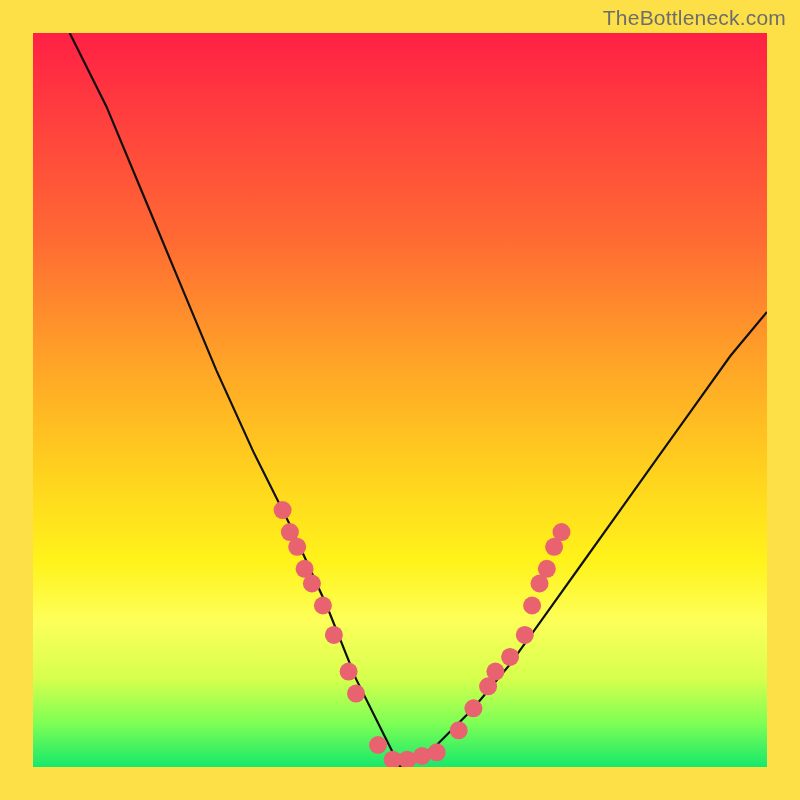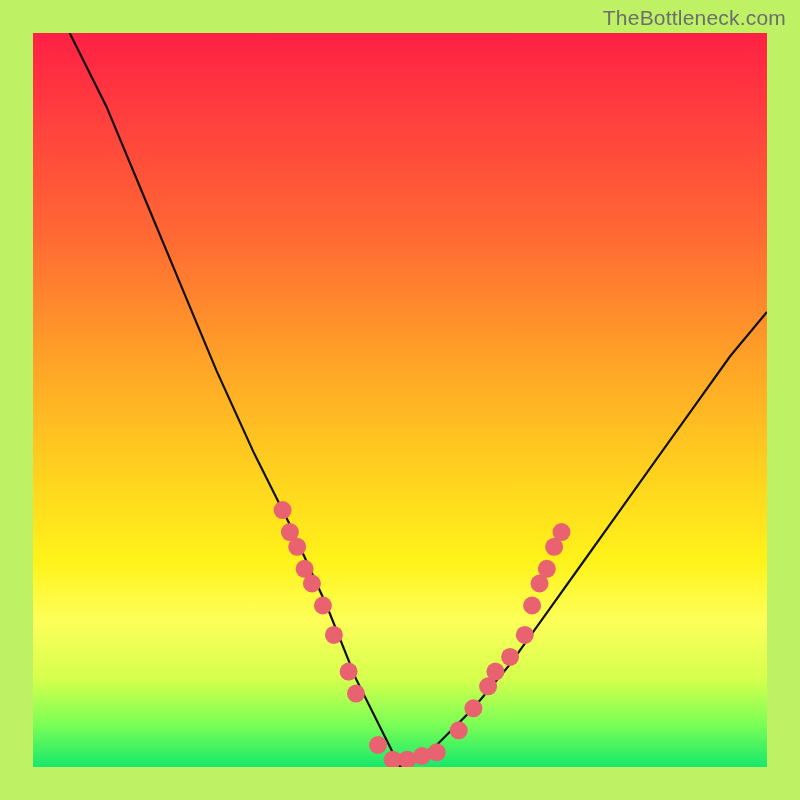--- a/index.html
+++ b/index.html
@@ -10,21 +10,21 @@
     overflow: hidden;
     background: #000;
     font-family: Arial, Helvetica, sans-serif;
   }
   .frame {
     position: absolute;
     left: 0;
     top: 0;
     width: 800px;
     height: 800px;
-    background: #bef264;
+    background: #fde047;
   }
   .plot {
     position: absolute;
     left: 33px;
     top: 33px;
     width: 734px;
     height: 734px;
     
     background: linear-gradient(
       to bottom,

